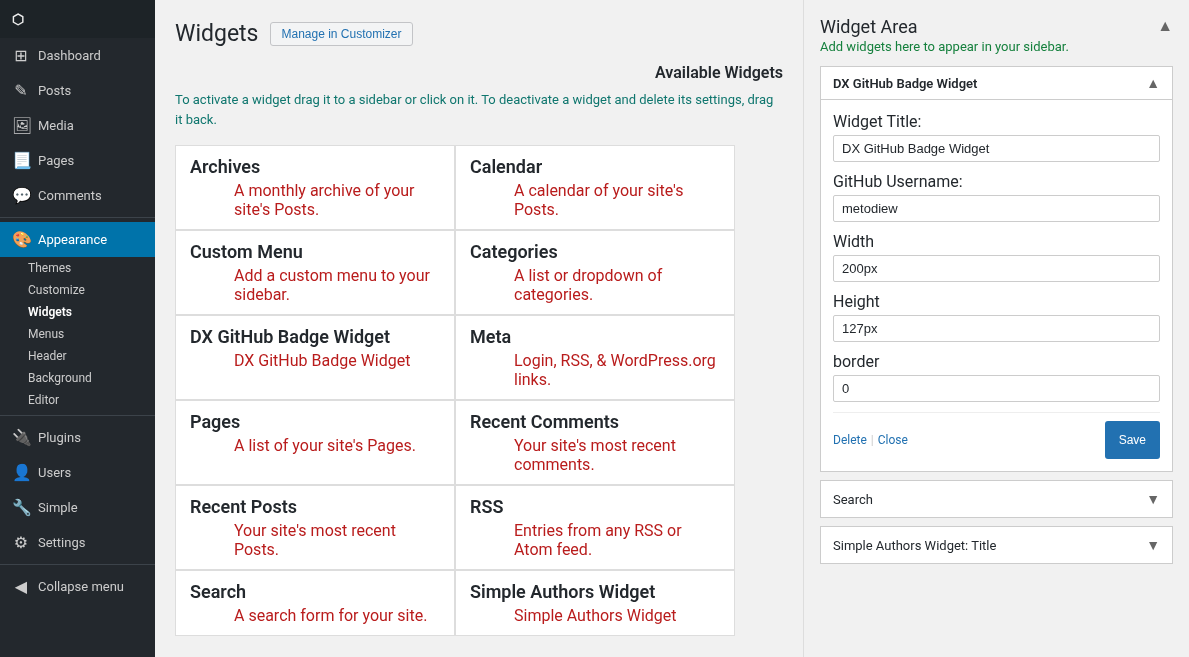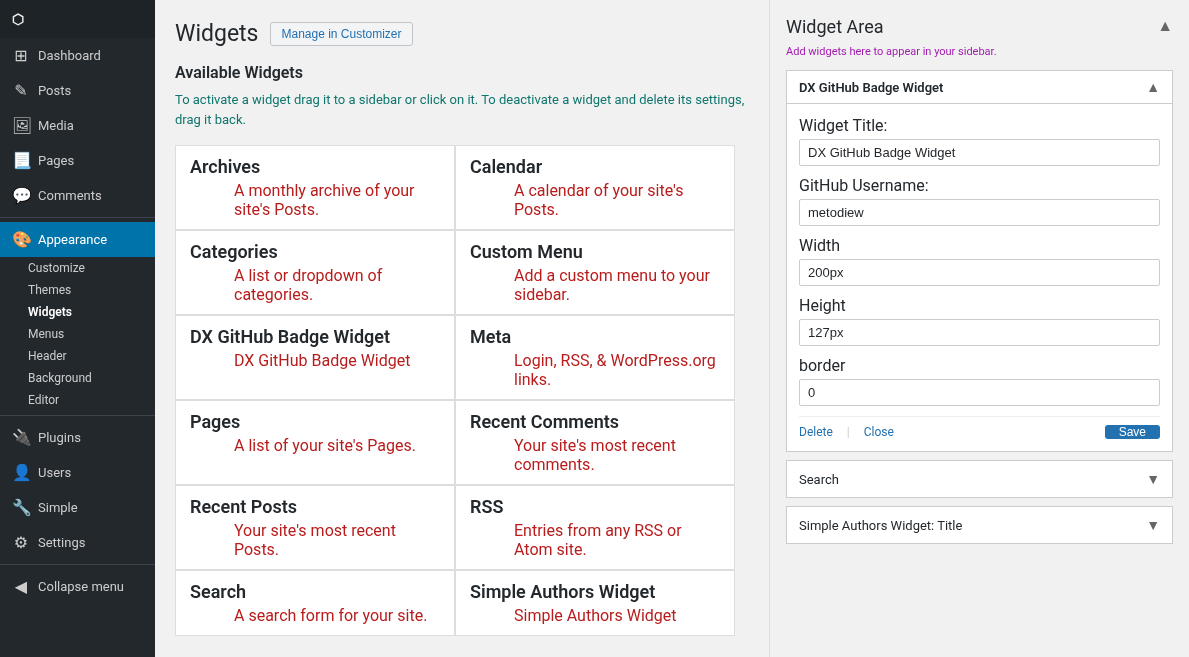--- a/index.html
+++ b/index.html
@@ -39,48 +39,48 @@
     .page-header {
       display: flex; align-items: center; gap: 12px; margin-bottom: 16px;
     }
     .page-title { font-size: 23px; font-weight: 400; color: #23282d; }
     .manage-btn {
       background: #f3f4f5; border: 1px solid #c3c4c7; color: #2271b1;
       padding: 4px 10px; border-radius: 3px; font-size: 12px; cursor: pointer;
       text-decoration: none;
     }
 
-    .available-widgets-title { font-size: 16px; font-weight: 600; color: #23282d; margin-bottom: 8px; }
+    .available-widgets-title { font-size: 16px; font-weight: 600; color: #23282d; margin-bottom: 8px; text-align: right; }
     .available-widgets-desc { color: #0f766e; font-size: 13px; margin-bottom: 16px; line-height: 1.5; }
 
     .widgets-grid {
       display: grid; grid-template-columns: 1fr 1fr; gap: 0; max-width: 560px;
     }
     .widget-card {
       background: #fff; border: 1px solid #ddd; padding: 10px 14px;
       cursor: pointer;
     }
     .widget-card-title { font-weight: 600; color: #23282d; font-size: 18px; margin-bottom: 4px; }
     .widget-card-desc { color: #b91c1c; font-size: 16px; margin-left: 44px; }
 
     
     #widget-area {
-      width: 420px;
+      width: 386px;
       background: #f1f1f1;
       flex-shrink: 0;
       padding: 16px;
       overflow-y: auto;
       border-left: 1px solid #ddd;
     }
     .widget-area-header {
       display: flex; justify-content: space-between; align-items: flex-start;
       margin-bottom: 12px;
     }
     .widget-area-title { font-size: 18px; font-weight: 400; color: #23282d; }
-    .widget-area-desc { color: #a21caf; font-size: 11px; margin-top: 8px; }
+    .widget-area-desc { color: #15803d; font-size: 13px; margin-top: 2px; }
     .widget-area-up { color: #666; font-size: 16px; cursor: pointer; }
 
     .widget-box {
       background: #fff; border: 1px solid #ccc; margin-bottom: 8px;
     }
     .widget-box-header {
       display: flex; justify-content: space-between; align-items: center;
       padding: 8px 12px; background: #fff; cursor: pointer; border-bottom: 1px solid #ccc;
     }
     .widget-box-header.expanded { border-bottom: 1px solid #ccc; }
@@ -92,25 +92,25 @@
     .form-label { display: block; font-size: 16px; color: #23282d; margin-bottom: 4px; }
     .form-input {
       width: 100%; padding: 5px 8px; border: 1px solid #ccc; font-size: 13px;
       border-radius: 2px; color: #23282d;
     }
 
     .widget-actions {
       display: flex; justify-content: space-between; align-items: center;
       margin-top: 10px; padding-top: 8px; border-top: 1px solid #eee;
     }
-    .widget-links { display: flex; gap: 14px; align-items: center; font-size: 12px; }
+    .widget-links { display: flex; gap: 4px; align-items: center; font-size: 12px; }
     .widget-link { color: #2271b1; cursor: pointer; text-decoration: none; }
     .widget-link-sep { color: #ccc; }
     .save-btn {
-      background: #2271b1; color: #fff; border: none; padding: 0 14px;
+      background: #2271b1; color: #fff; border: none; padding: 12px 14px;
       font-size: 12px; border-radius: 3px; cursor: pointer;
     }
 
     .widget-collapsed-header {
       display: flex; justify-content: space-between; align-items: center;
       padding: 10px 12px; background: #fff; cursor: pointer;
     }
     .widget-collapsed-title { font-size: 13px; font-weight: 400; color: #23282d; }
   </style>
 </head>
@@ -139,22 +139,22 @@
   </div>
   <div class="sidebar-item">
     <span class="sidebar-icon">💬</span>
     <span>Comments</span>
   </div>
   <div class="sidebar-divider"></div>
   <div class="sidebar-item active">
     <span class="sidebar-icon">🎨</span>
     <span>Appearance</span>
   </div>
+  <a class="sidebar-sub">Themes</a>
   <a class="sidebar-sub">Customize</a>
-  <a class="sidebar-sub">Themes</a>
   <a class="sidebar-sub active">Widgets</a>
   <a class="sidebar-sub">Menus</a>
   <a class="sidebar-sub">Header</a>
   <a class="sidebar-sub">Background</a>
   <a class="sidebar-sub">Editor</a>
   <div class="sidebar-divider"></div>
   <div class="sidebar-item">
     <span class="sidebar-icon">🔌</span>
     <span>Plugins</span>
   </div>
@@ -189,28 +189,28 @@
   <div class="widgets-grid" id="widgets-grid">
   <div class="widget-card">
       <div class="widget-card-title">Archives</div>
       <div class="widget-card-desc">A monthly archive of your site's Posts.</div>
     </div>
       <div class="widget-card">
       <div class="widget-card-title">Calendar</div>
       <div class="widget-card-desc">A calendar of your site's Posts.</div>
     </div>
       <div class="widget-card">
+      <div class="widget-card-title">Custom Menu</div>
+      <div class="widget-card-desc">Add a custom menu to your sidebar.</div>
+    </div>
+      <div class="widget-card">
       <div class="widget-card-title">Categories</div>
       <div class="widget-card-desc">A list or dropdown of categories.</div>
     </div>
       <div class="widget-card">
-      <div class="widget-card-title">Custom Menu</div>
-      <div class="widget-card-desc">Add a custom menu to your sidebar.</div>
-    </div>
-      <div class="widget-card">
       <div class="widget-card-title">DX GitHub Badge Widget</div>
       <div class="widget-card-desc">DX GitHub Badge Widget</div>
     </div>
       <div class="widget-card">
       <div class="widget-card-title">Meta</div>
       <div class="widget-card-desc">Login, RSS, &amp; WordPress.org links.</div>
     </div>
       <div class="widget-card">
       <div class="widget-card-title">Pages</div>
       <div class="widget-card-desc">A list of your site's Pages.</div>
@@ -218,21 +218,21 @@
       <div class="widget-card">
       <div class="widget-card-title">Recent Comments</div>
       <div class="widget-card-desc">Your site's most recent comments.</div>
     </div>
       <div class="widget-card">
       <div class="widget-card-title">Recent Posts</div>
       <div class="widget-card-desc">Your site's most recent Posts.</div>
     </div>
       <div class="widget-card">
       <div class="widget-card-title">RSS</div>
-      <div class="widget-card-desc">Entries from any RSS or Atom site.</div>
+      <div class="widget-card-desc">Entries from any RSS or Atom feed.</div>
     </div>
       <div class="widget-card">
       <div class="widget-card-title">Search</div>
       <div class="widget-card-desc">A search form for your site.</div>
     </div>
       <div class="widget-card">
       <div class="widget-card-title">Simple Authors Widget</div>
       <div class="widget-card-desc">Simple Authors Widget</div>
     </div>
     </div>

